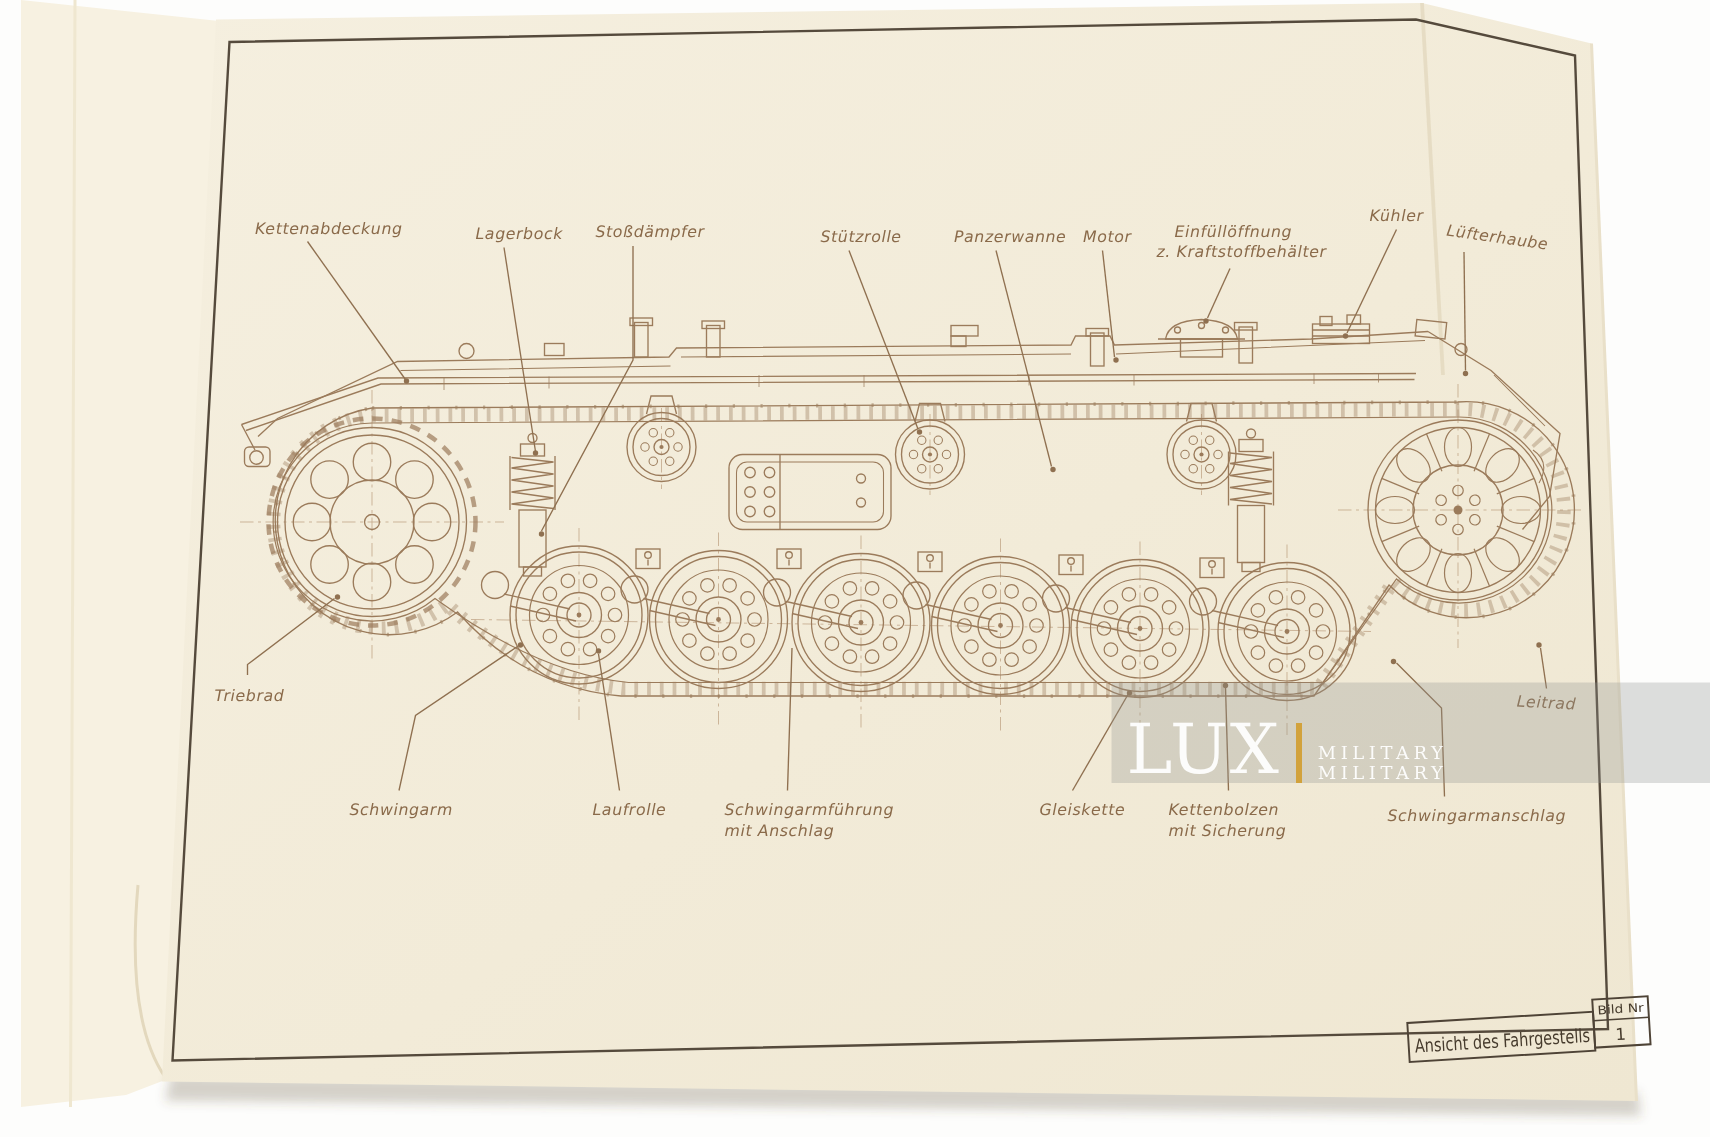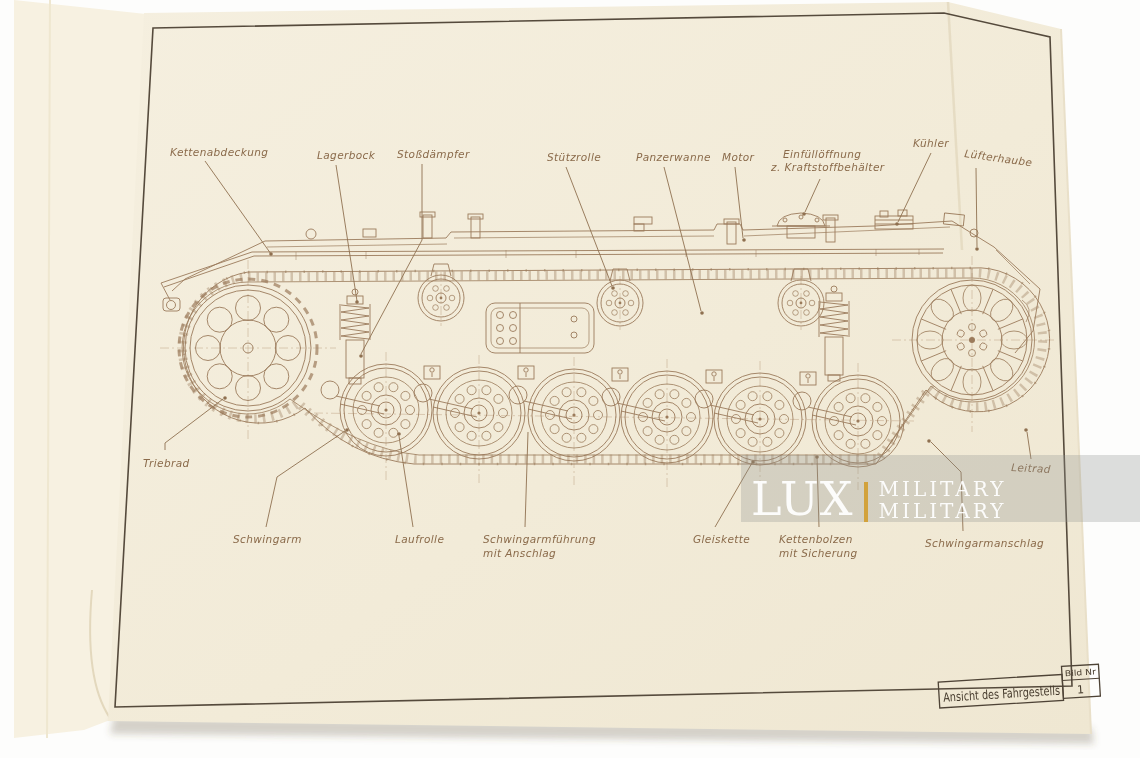--- a/index.html
+++ b/index.html
@@ -10,21 +10,21 @@
        font-style:italic;font-size:10.5px;fill:#8a6a4a;letter-spacing:.4px;}
   .tb-text{font-family:"DejaVu Sans","Liberation Sans",sans-serif;fill:#463b2d;}
   
   #watermark-band{position:absolute;left:727px;top:455px;width:413px;height:67px;
       background:rgba(146,148,146,.30);display:flex;align-items:flex-end;
       padding-left:10px;box-sizing:border-box;}
   #wm-brand{font-family:"DejaVu Serif","Liberation Serif",serif;
       font-size:46px;line-height:1;color:rgba(255,255,255,.93);letter-spacing:1px;}
   #wm-divider{width:4px;height:40px;margin:0 11px 0 10px;}
   .wm-small{font-family:"DejaVu Serif","Liberation Serif",serif;
-      font-size:20px;line-height:1.1;color:rgba(255,255,255,.93);letter-spacing:3px;}
+      font-size:12px;line-height:1.1;color:rgba(255,255,255,.93);letter-spacing:3px;}
 </style>
 </head>
 <body>
 
 <div id="stage">
 
 <svg id="drawing-svg" width="1140" height="758" viewBox="0 0 1140 758">
 
   <defs>
     <filter id="soft" x="-20%" y="-20%" width="140%" height="140%">

